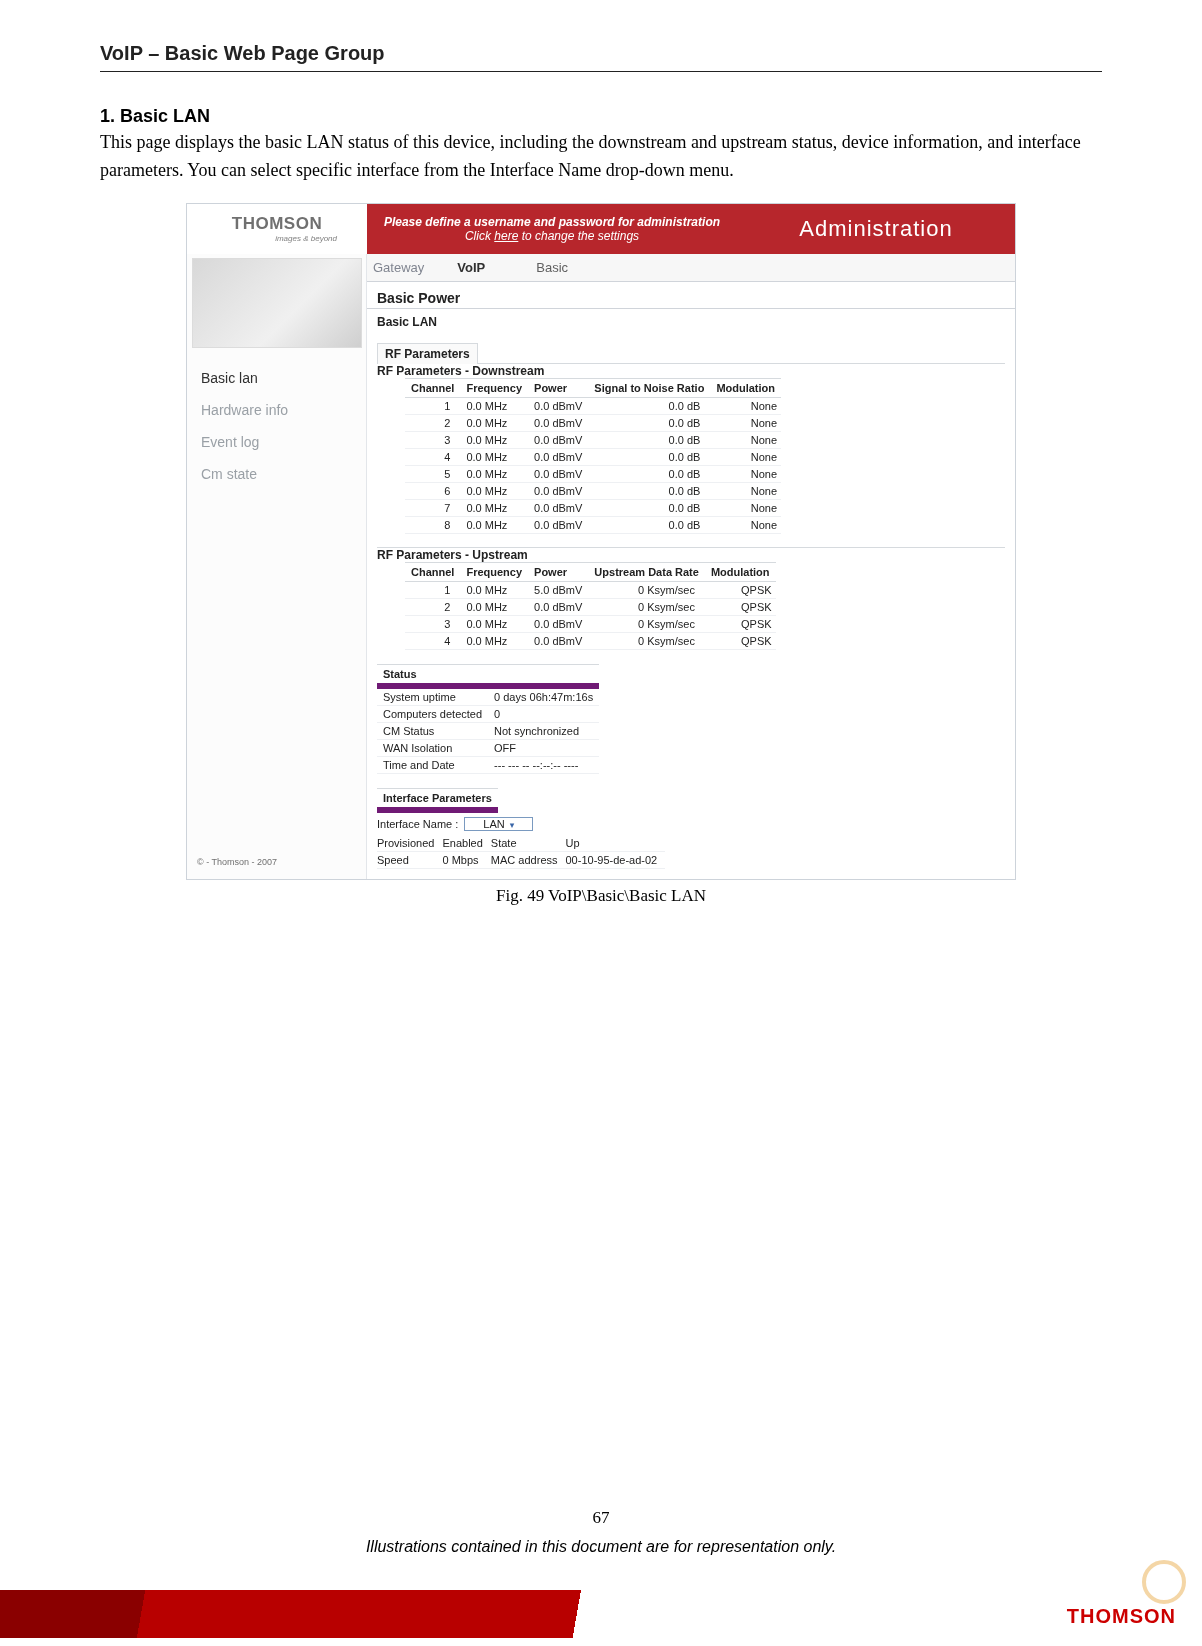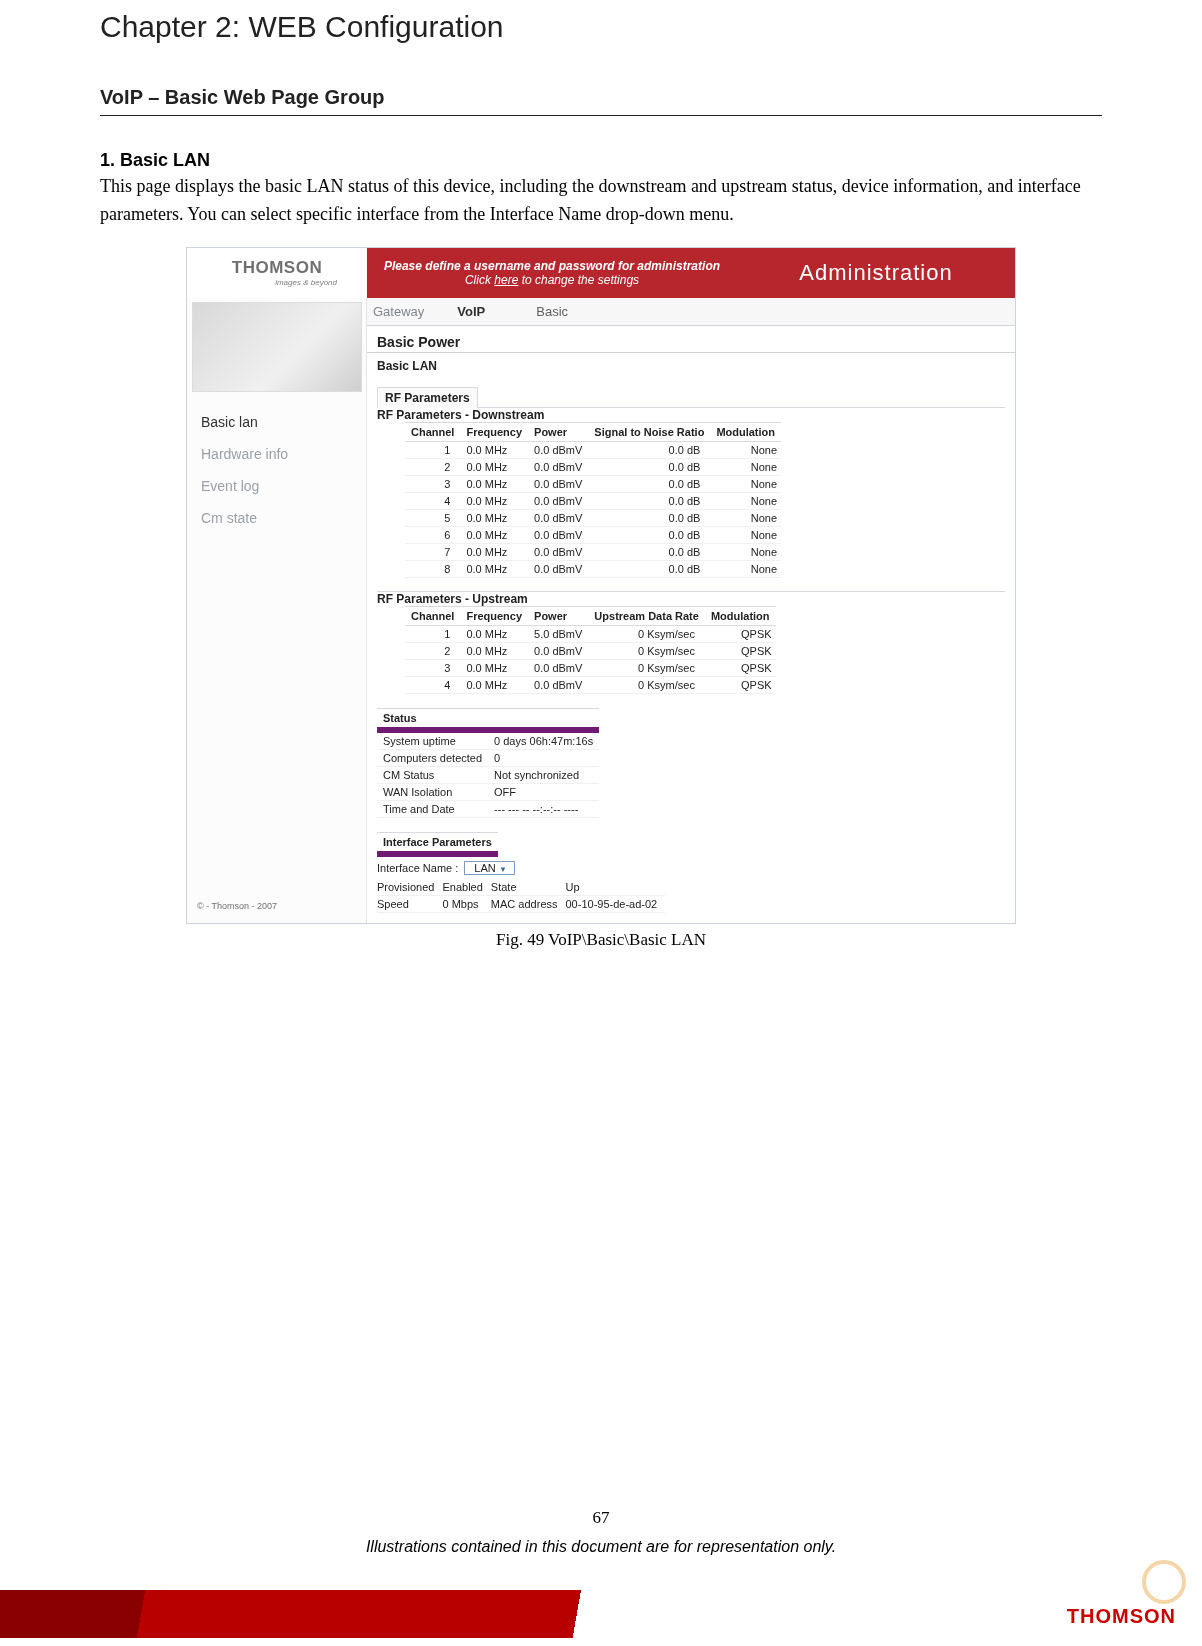--- a/index.html
+++ b/index.html
@@ -51,41 +51,40 @@
   table.rf td { padding:2px 6px; border-bottom:1px solid #eef0f3; }
   table.rf td.ch { text-align:right; padding-right:10px; }
   table.rf td.num { text-align:right; padding-right:10px; }
   table.rf td.mod { text-align:right; padding-right:4px; }
 
   table.kv { border-collapse:collapse; font-size:11px; }
   table.kv th { text-align:left; font-weight:bold; border-top:1px solid #d6dade; border-bottom:6px solid #701a75; padding:3px 6px; }
   table.kv td { padding:2px 6px; border-bottom:1px solid #eef0f3; }
 
   .iface-row { display:flex; align-items:center; gap:6px; font-size:11px; padding:4px 0; }
-  .iface-select { font-size:11px; border:1px solid #7a9ac0; background:#fff; padding:0 9px; }
+  .iface-select { font-size:11px; border:1px solid #7a9ac0; background:#fff; padding:0 18px; }
   .iface-select .chev { color:#3a66a8; font-size:9px; padding-left:2px; }
   table.iface { border-collapse:collapse; font-size:11px; }
   table.iface td { padding:2px 8px 2px 0; border-bottom:1px solid #eef0f3; }
 
   .fig-caption { text-align:center; font-family:"Times New Roman",Times,serif; font-size:17px; margin-top:6px; }
 
   .page-num { position:absolute; left:0; right:0; bottom:118px; text-align:center; font-family:"Times New Roman",Times,serif; font-size:17px; }
   .disclaimer { position:absolute; left:0; right:0; bottom:90px; text-align:center; font-family:"Trebuchet MS",Arial,sans-serif; font-style:italic; font-size:16px; }
 
   
   .footer-bar { position:absolute; left:0; right:0; bottom:0; height:56px; }
   .fb-back { height:48px; background:linear-gradient(100deg,#8a0000 0 12%,#b80000 12% 48%,#ffffff 48% 100%); position:relative; }
   .fb-logo { position:absolute; right:26px; bottom:10px; font-family:"Trebuchet MS",Arial,sans-serif; font-weight:bold; letter-spacing:1px; color:#cc0000; font-size:20px; }
   .circ { position:absolute; right:16px; bottom:34px; width:44px; height:44px; border:4px solid #e08a00; border-radius:50%; opacity:.35; }
 </style>
 </head>
 <body>
 
 <div class="page-pad">
-  <div class="chapter-title">Chapter 2: WEB Configuration</div>
   <div class="sect-title">VoIP – Basic Web Page Group</div>
   <div class="sub-title">1. Basic LAN</div>
   <div class="body-text">This page displays the basic LAN status of this device, including the downstream and upstream status, device information, and interface parameters. You can select specific interface from the Interface Name drop-down menu.</div>
 
   <div class="shot">
 
     <div class="shot-top">
       <div class="s-logo">
         <div class="s-logo-word">THOMSON</div>
         <div class="s-logo-sub">images &amp; beyond</div>

